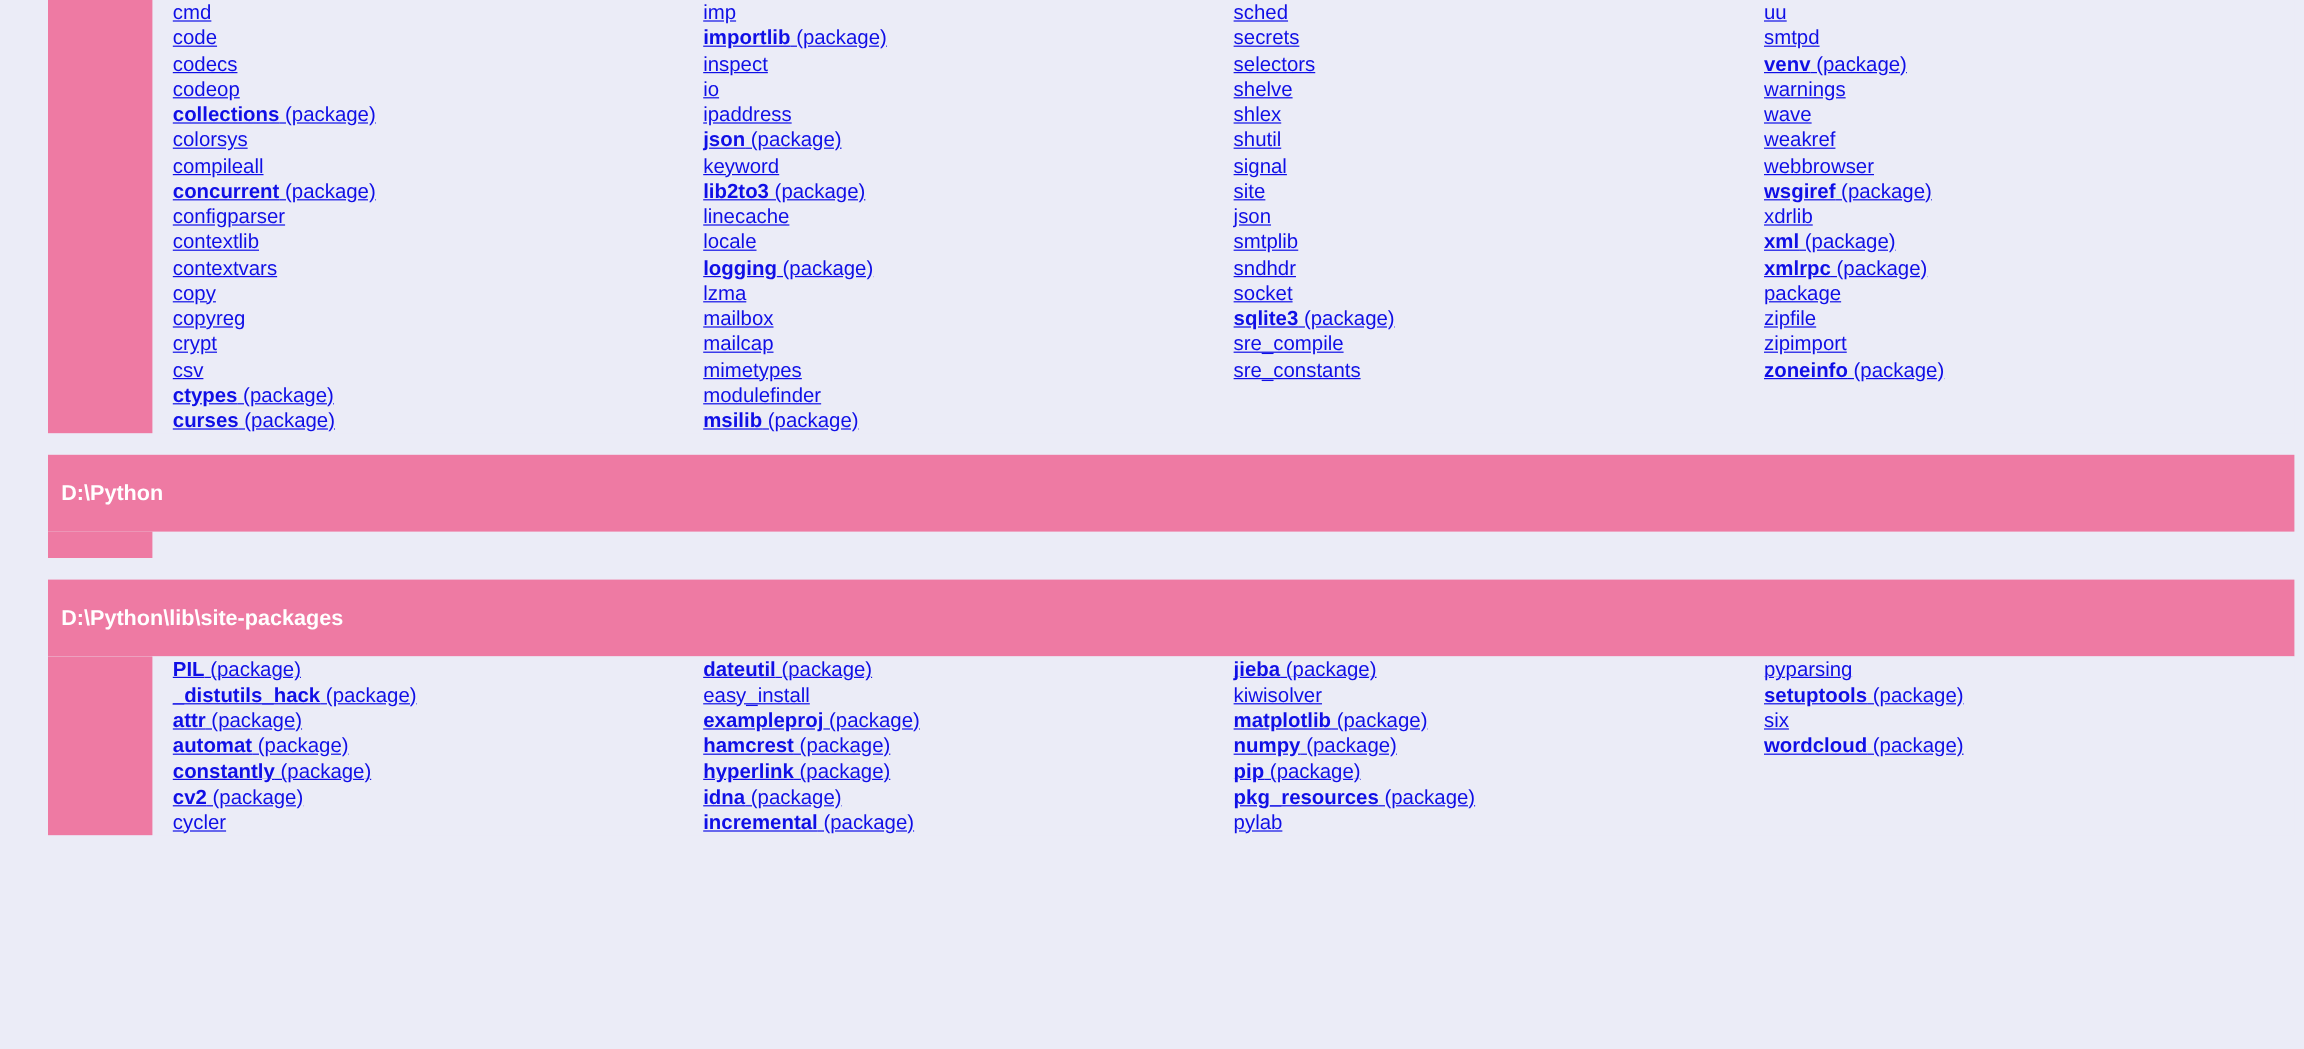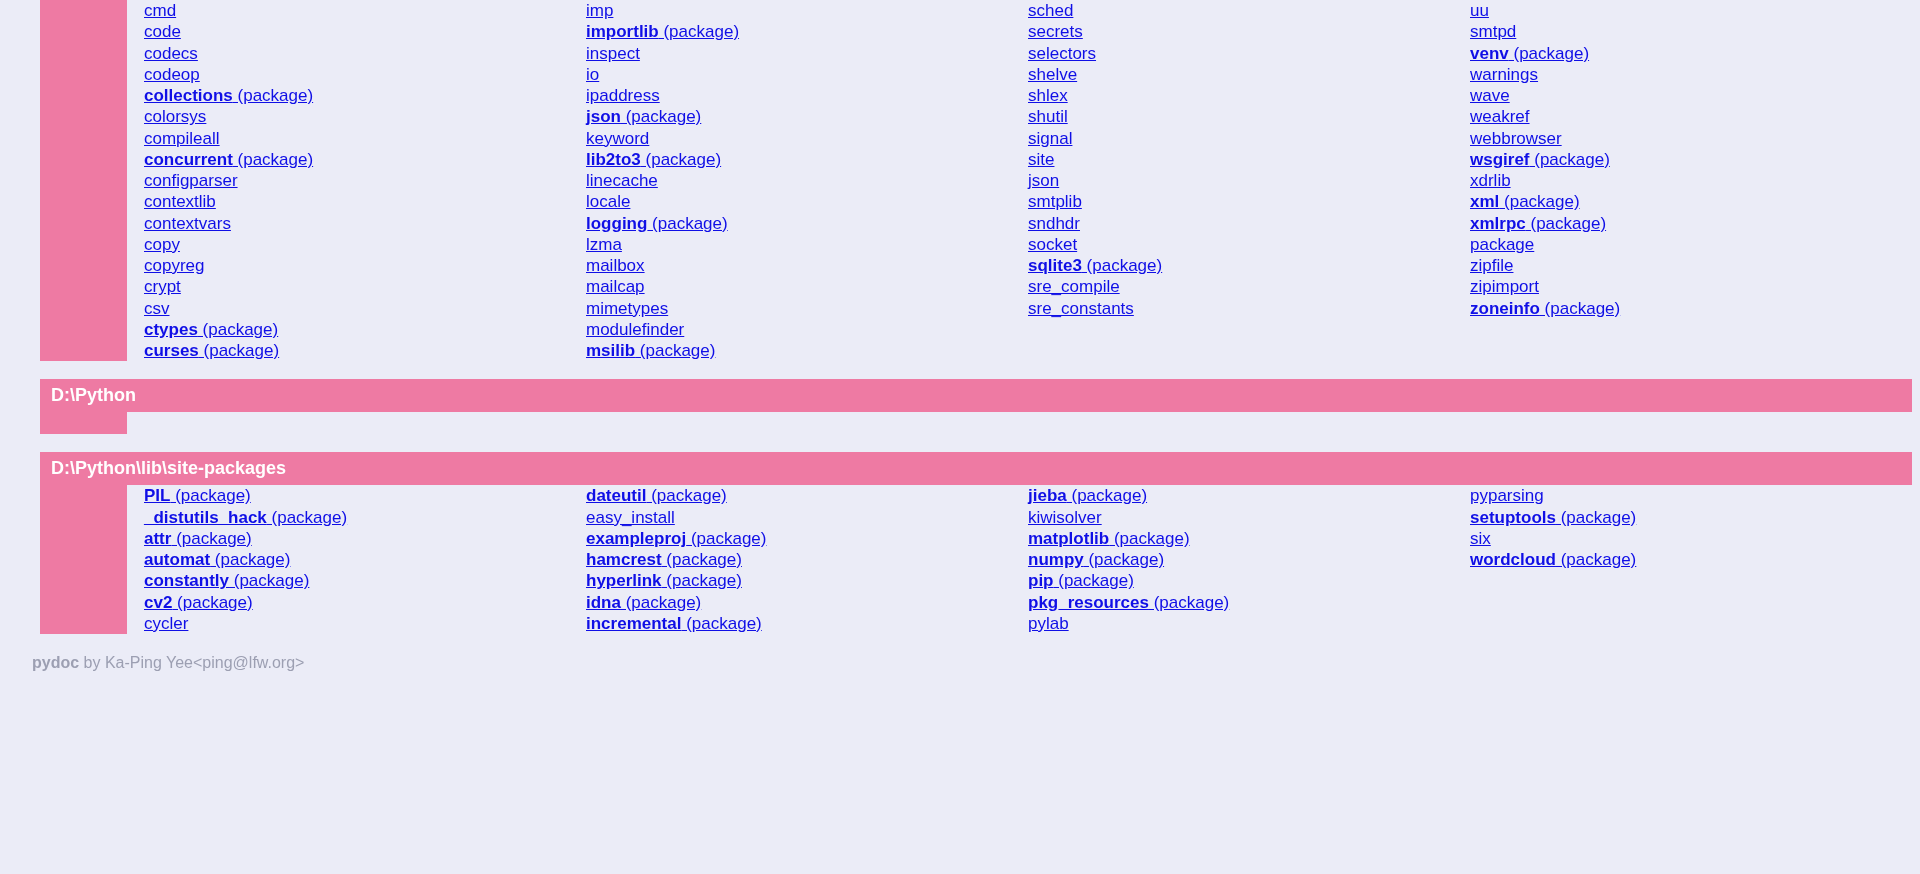--- a/index.html
+++ b/index.html
@@ -57,21 +57,21 @@
     font-weight: 400;
     margin-top: 40px;
   }
   
   .section-head {
     background: #ee7aa3;
     color: #ffffff;
     font-weight: 700;
     padding: 0 0 0 11px;
     margin: 0 8px 0 8px;
-    height: 33px;
+    height: 64px;
     display: flex;
     align-items: center;
     font-size: 18px;
   }
   .sub-gutter {
     margin: 0 8px 18px 8px;
     height: 22px;
     display: flex;
   }
   .sub-gutter .gutter-left {

